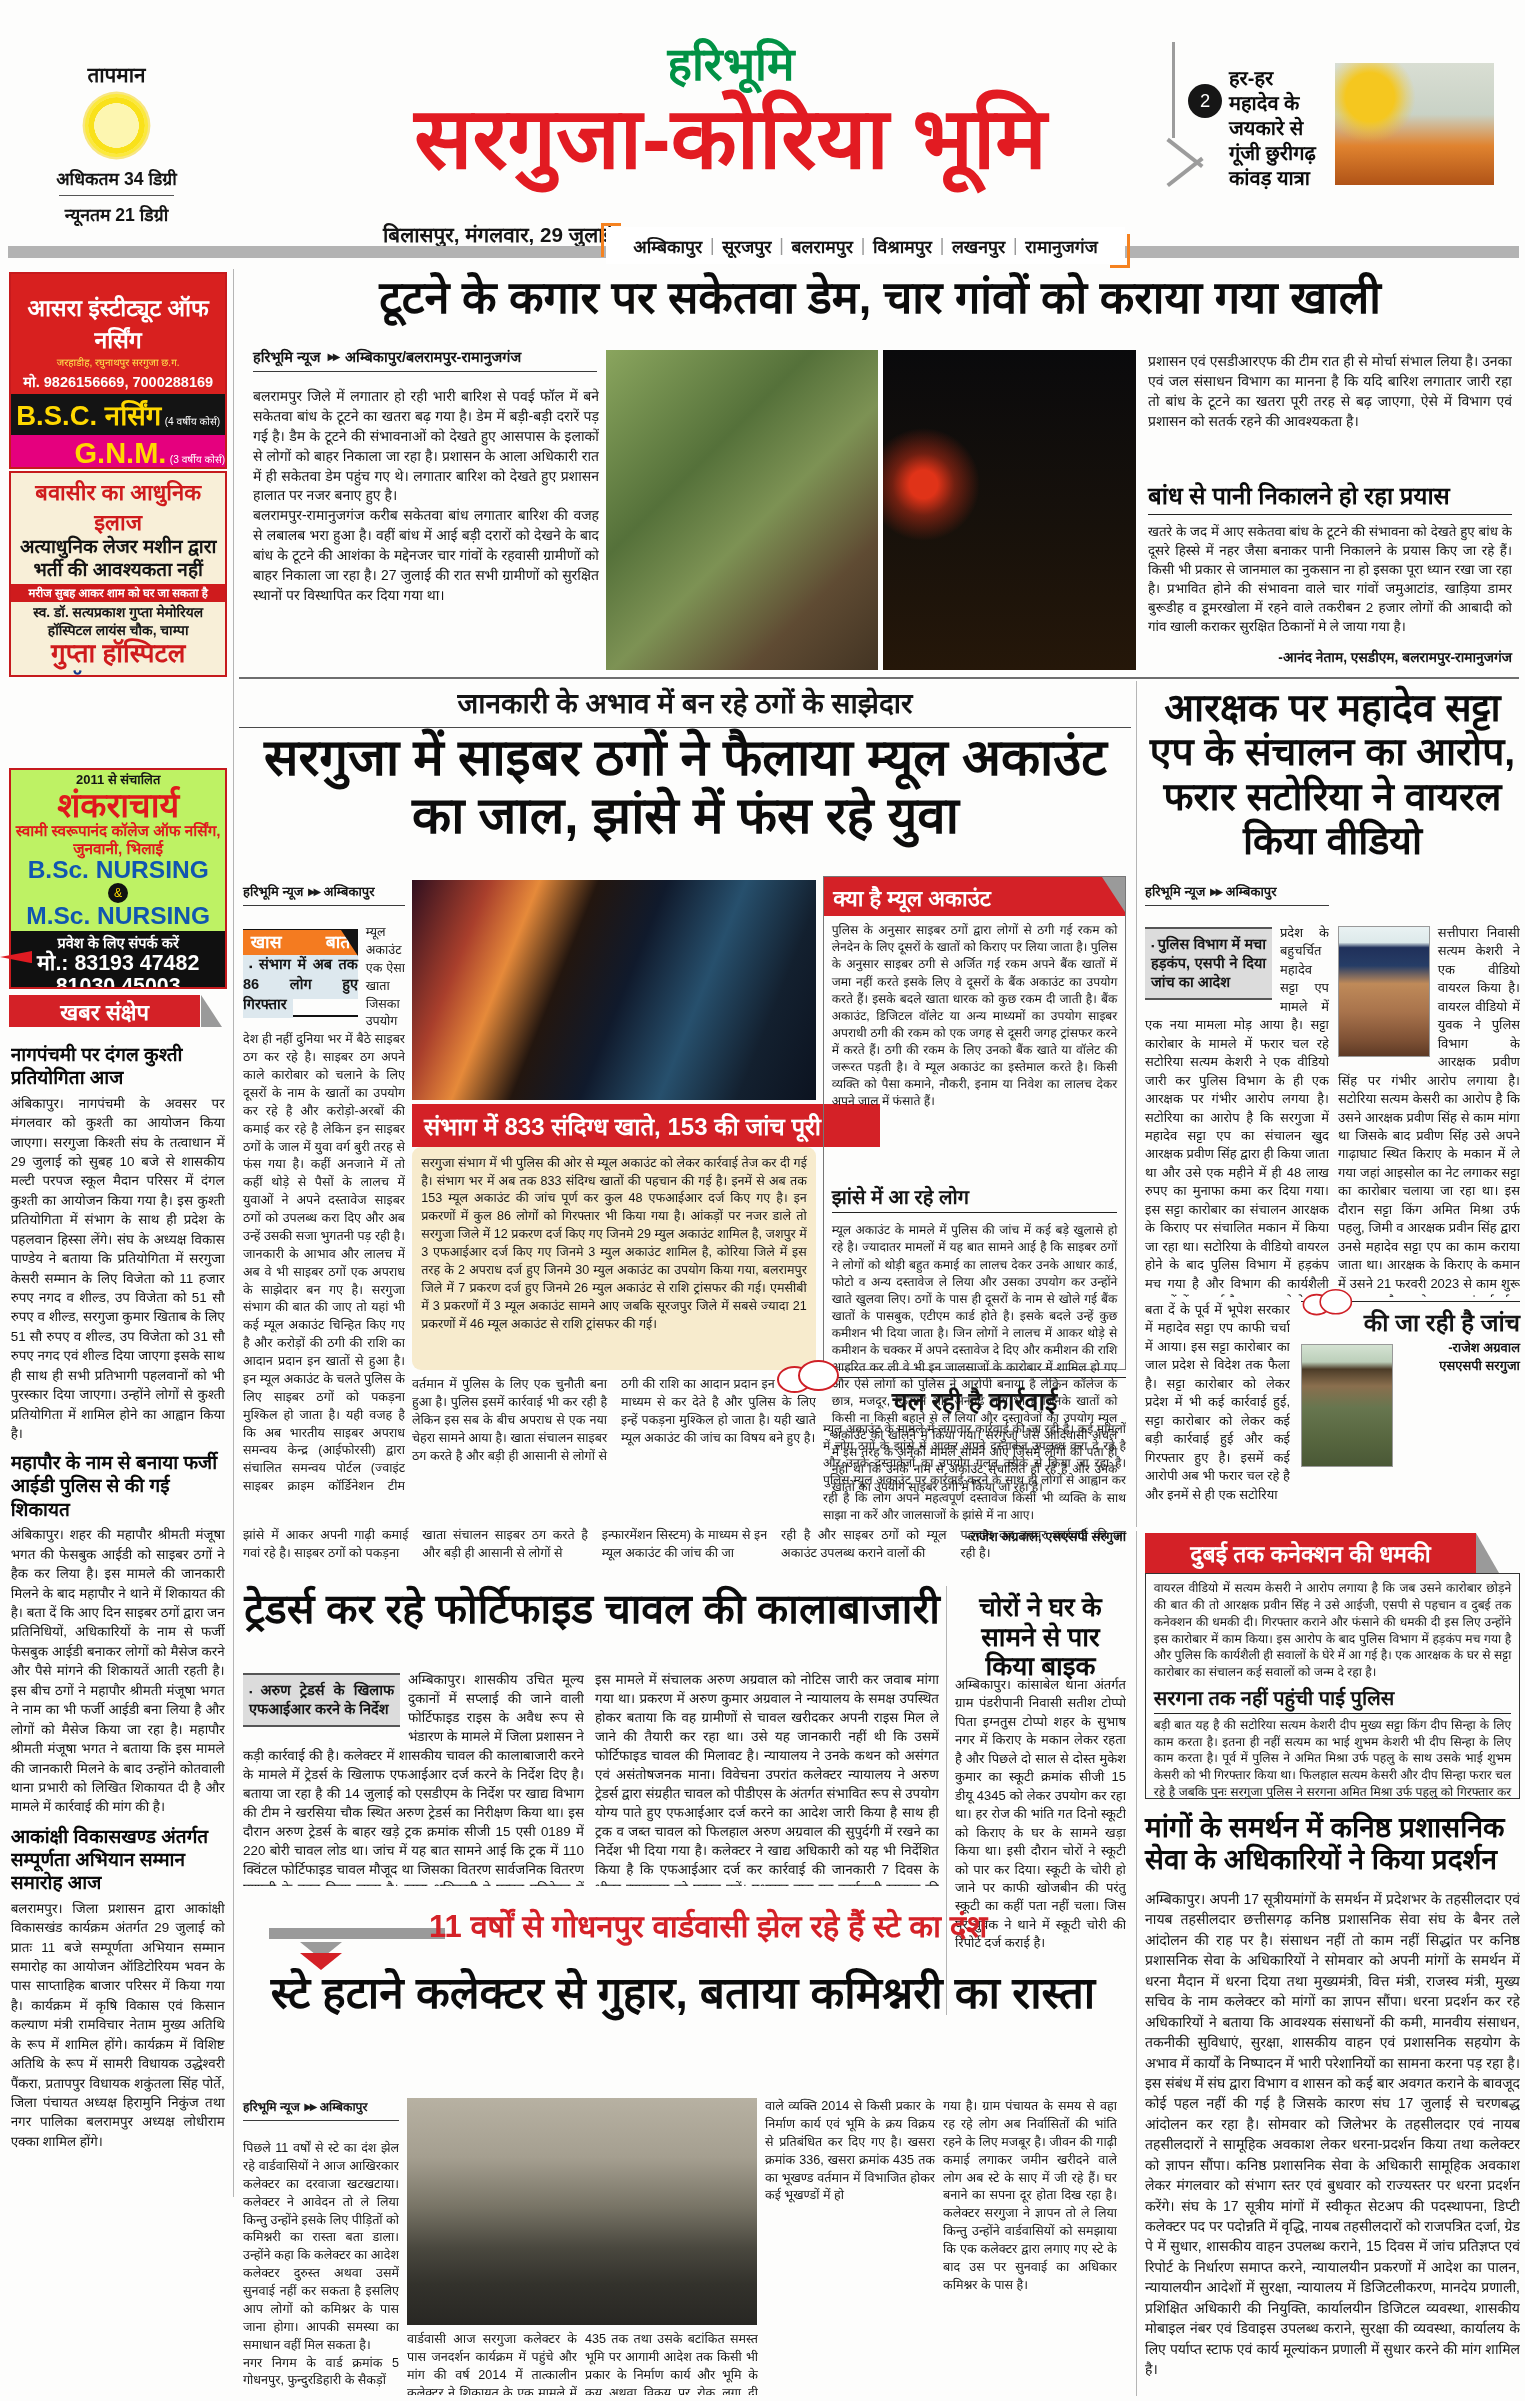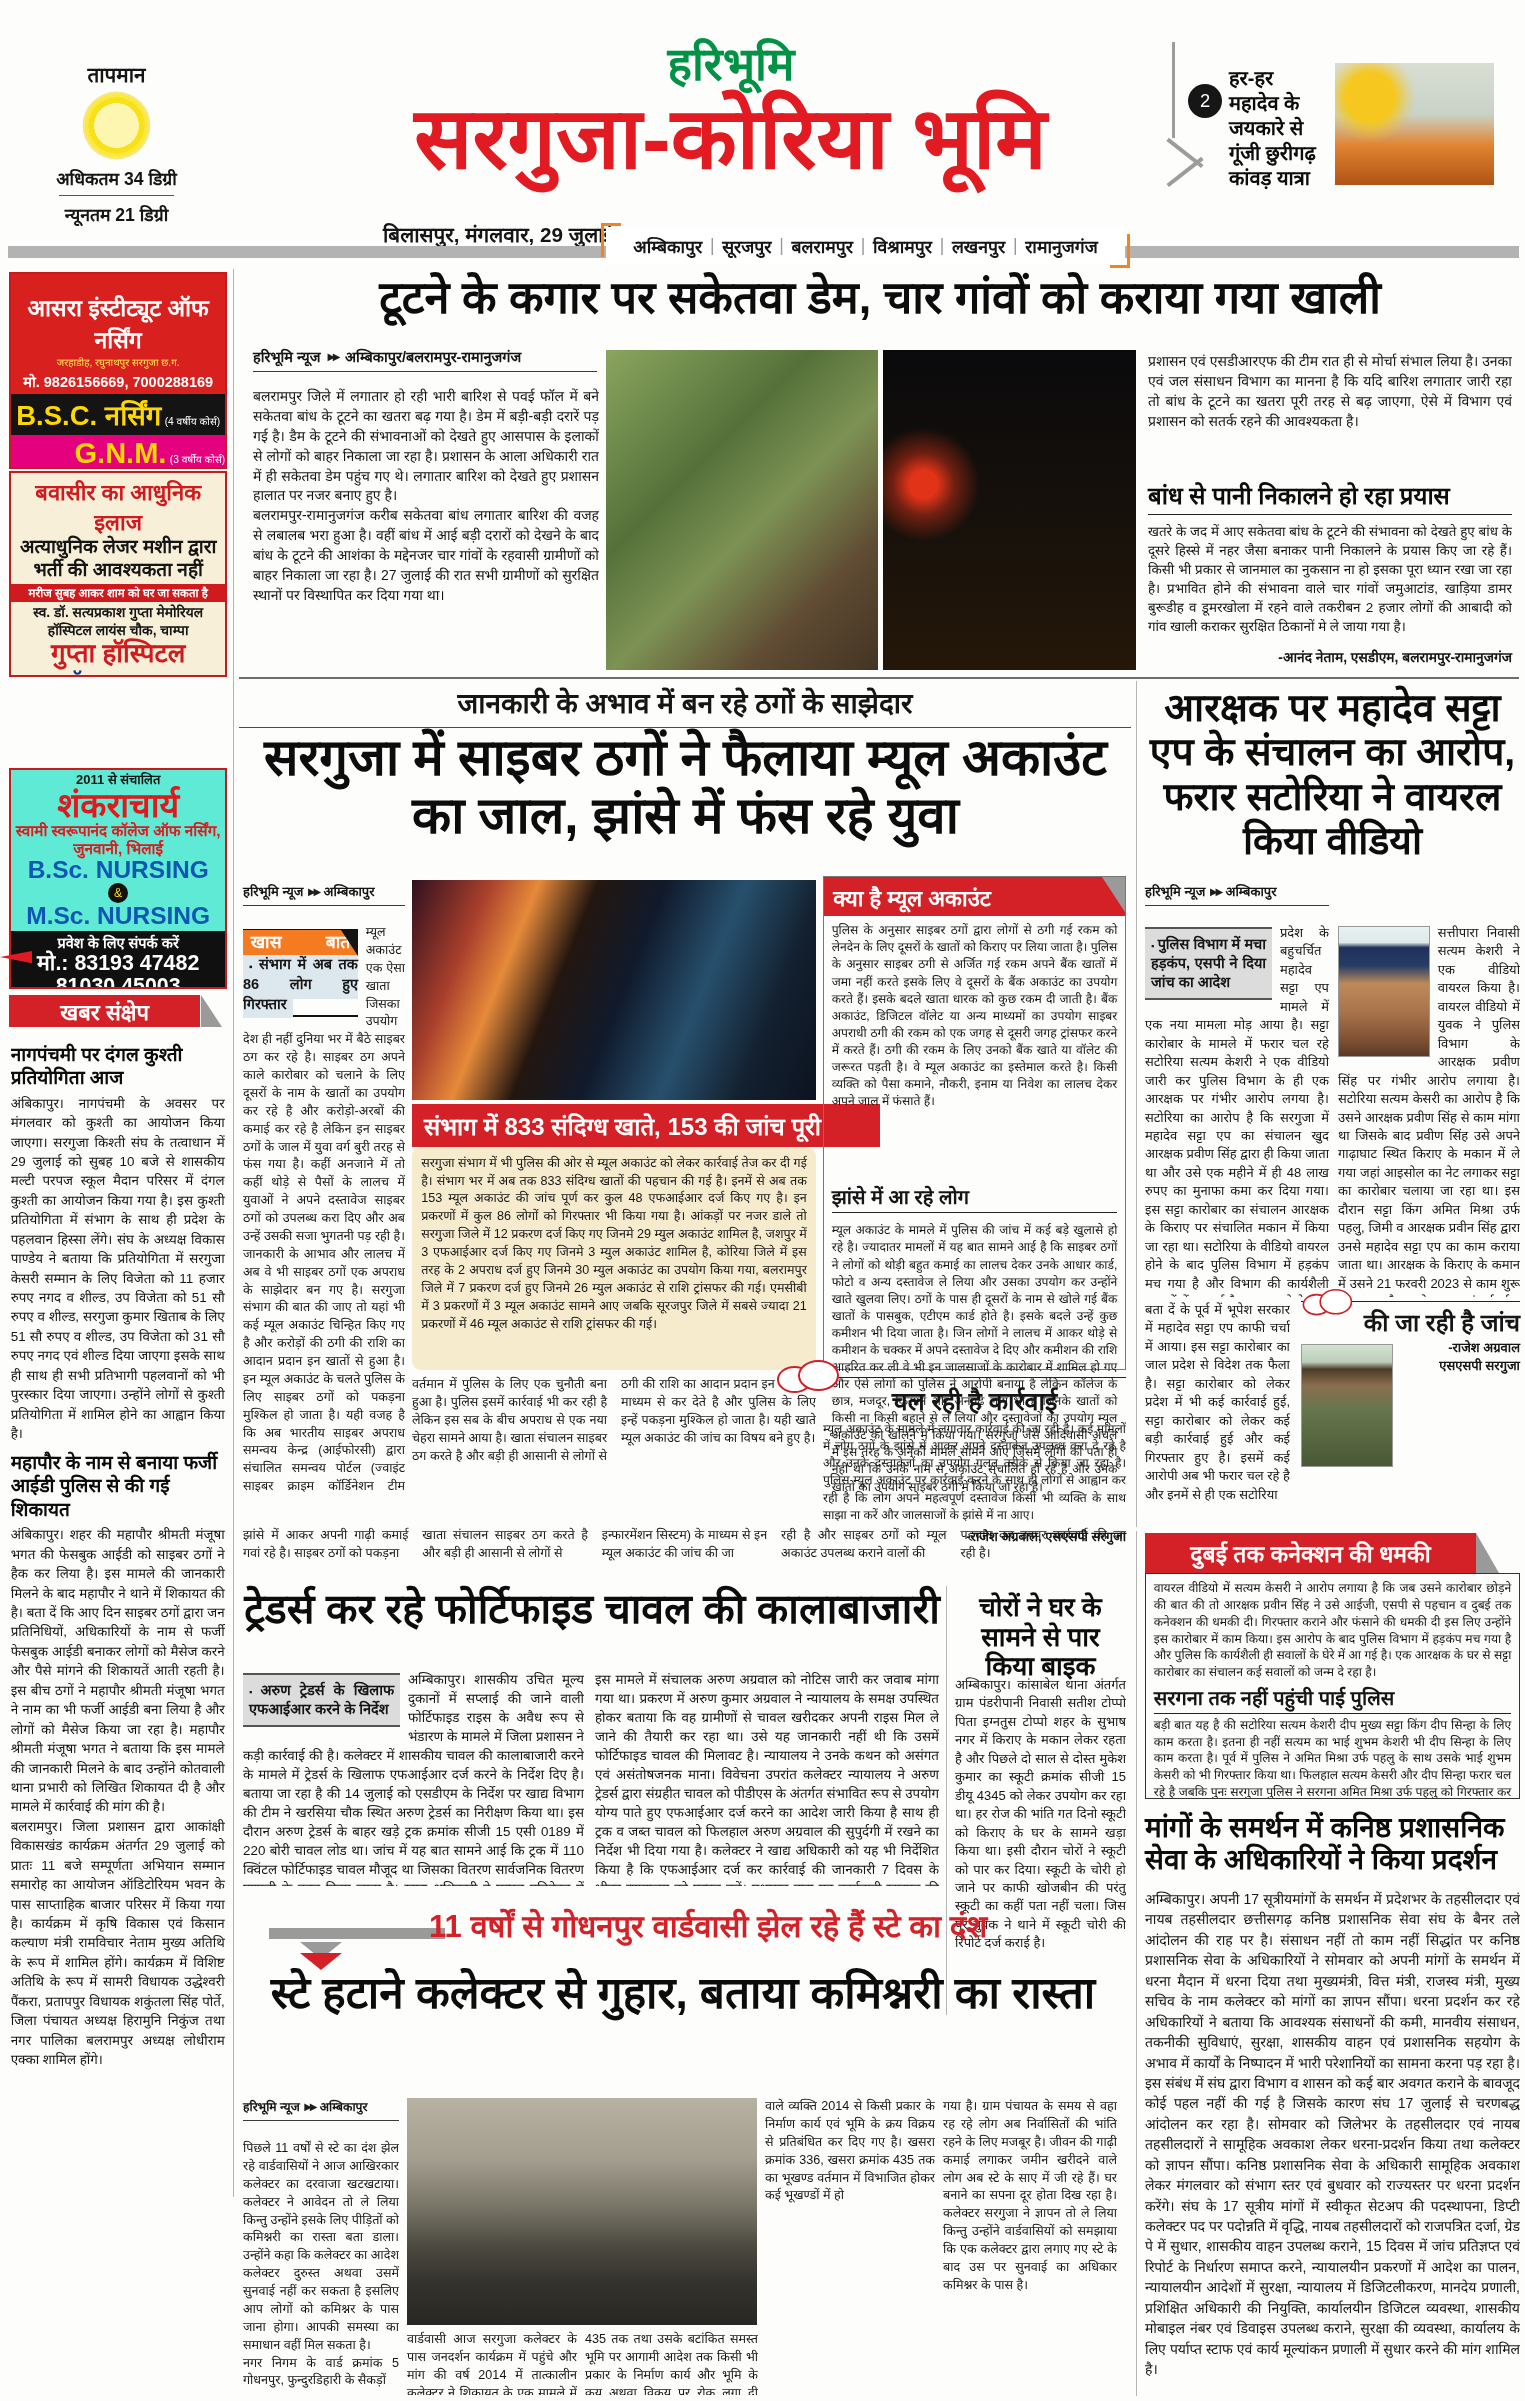--- a/index.html
+++ b/index.html
@@ -74,21 +74,21 @@
   .ad1 .gnm{color:#ffd800;font-weight:bold;font-size:29px;}
   .ad1 .note{background:#7a0d12;color:#fff;font-size:10.7px;margin:2.3px 10.7px;padding:1.5px;}
   .ad1 .addr{color:#ffe94e;font-weight:bold;font-size:10.7px;line-height:1.3;padding:1.5px 4.6px;}
   .ad2{left:9.2px;top:471px;width:214px;height:202px;background:#f8efd8;text-align:center;}
   .ad2 .t1{color:#cf1b1d;font-weight:bold;font-size:22px;padding-top:3.1px;}
   .ad2 .t2{font-weight:bold;font-size:19px;line-height:1.2;}
   .ad2 .band{background:#cf1b1d;color:#fff;font-weight:bold;font-size:11.5px;margin:2.3px 0;padding:1.5px;}
   .ad2 .t3{font-weight:bold;font-size:13.8px;line-height:1.25;}
   .ad2 .name{color:#cf1b1d;font-weight:bold;font-size:26px;line-height:1.1;}
   .ad2 .doc{color:#143a8c;font-weight:bold;font-size:20px;}
-  .ad3{left:9.2px;top:768px;width:214px;height:217px;background:#5eead4;text-align:center;}
+  .ad3{left:9.2px;top:768px;width:214px;height:217px;background:#bef264;text-align:center;}
   .ad3 .t0{font-weight:bold;font-size:13px;}
   .ad3 .t1{color:#e0191c;font-weight:bold;font-size:34px;line-height:1;}
   .ad3 .t2{color:#e0191c;font-weight:bold;font-size:15.3px;line-height:1.15;}
   .ad3 .c1{color:#1156b0;font-weight:bold;font-size:24.5px;line-height:1.05;}
   .ad3 .amp{display:inline-block;width:20px;height:20px;border-radius:50%;background:#111;
             color:#ffd900;font-size:12.2px;line-height:20px;}
   .ad3 .blk{background:#101010;color:#fff;margin-top:2.3px;padding:1.5px 0;}
   .ad3 .blk .c{font-weight:bold;font-size:14.5px;}
   .ad3 .blk .p{font-weight:bold;font-size:21.4px;line-height:1.05;}
   
@@ -303,20 +303,21 @@
     <div class="abs briefs-wrap">
       <div>
         <div class="brief-h hl">नागपंचमी पर दंगल कुश्ती प्रतियोगिता आज</div>
         <div class="brief-body">अंबिकापुर। नागपंचमी के अवसर पर मंगलवार को कुश्ती का आयोजन किया जाएगा। सरगुजा किश्ती संघ के तत्वाधान में 29 जुलाई को सुबह 10 बजे से शासकीय मल्टी परपज स्कूल मैदान परिसर में दंगल कुश्ती का आयोजन किया गया है। इस कुश्ती प्रतियोगिता में संभाग के साथ ही प्रदेश के पहलवान हिस्सा लेंगे। संघ के अध्यक्ष विकास पाण्डेय ने बताया कि प्रतियोगिता में सरगुजा केसरी सम्मान के लिए विजेता को 11 हजार रुपए नगद व शील्ड, उप विजेता को 51 सौ रुपए व शील्ड, सरगुजा कुमार खिताब के लिए 51 सौ रुपए व शील्ड, उप विजेता को 31 सौ रुपए नगद एवं शील्ड दिया जाएगा इसके साथ ही साथ ही सभी प्रतिभागी पहलवानों को भी पुरस्कार दिया जाएगा। उन्होंने लोगों से कुश्ती प्रतियोगिता में शामिल होने का आह्वान किया है।</div>
       </div>
       <div>
         <div class="brief-h hl">महापौर के नाम से बनाया फर्जी आईडी पुलिस से की गई शिकायत</div>
         <div class="brief-body">अंबिकापुर। शहर की महापौर श्रीमती मंजूषा भगत की फेसबुक आईडी को साइबर ठगों ने हैक कर लिया है। इस मामले की जानकारी मिलने के बाद महापौर ने थाने में शिकायत की है। बता दें कि आए दिन साइबर ठगों द्वारा जन प्रतिनिधियों, अधिकारियों के नाम से फर्जी फेसबुक आईडी बनाकर लोगों को मैसेज करने और पैसे मांगने की शिकायतें आती रहती है। इस बीच ठगों ने महापौर श्रीमती मंजूषा भगत ने नाम का भी फर्जी आईडी बना लिया है और लोगों को मैसेज किया जा रहा है। महापौर श्रीमती मंजूषा भगत ने बताया कि इस मामले की जानकारी मिलने के बाद उन्होंने कोतवाली थाना प्रभारी को लिखित शिकायत दी है और मामले में कार्रवाई की मांग की है।</div>
       </div>
       <div>
+        <div class="brief-h hl">आकांक्षी विकासखण्ड अंतर्गत सम्पूर्णता अभियान सम्मान समारोह आज</div>
         <div class="brief-body">बलरामपुर। जिला प्रशासन द्वारा आकांक्षी विकासखंड कार्यक्रम अंतर्गत 29 जुलाई को प्रातः 11 बजे सम्पूर्णता अभियान सम्मान समारोह का आयोजन ऑडिटोरियम भवन के पास साप्ताहिक बाजार परिसर में किया गया है। कार्यक्रम में कृषि विकास एवं किसान कल्याण मंत्री रामविचार नेताम मुख्य अतिथि के रूप में शामिल होंगे। कार्यक्रम में विशिष्ट अतिथि के रूप में सामरी विधायक उद्धेश्वरी पैंकरा, प्रतापपुर विधायक शकुंतला सिंह पोर्ते, जिला पंचायत अध्यक्ष हिरामुनि निकुंज तथा नगर पालिका बलरामपुर अध्यक्ष लोधीराम एक्का शामिल होंगे।</div>
       </div>
     </div>
   </aside>
 
   <section>
     <div class="abs kicker">जानकारी के अभाव में बन रहे ठगों के साझेदार</div>
     <div class="abs cyber-hl hl ctr">सरगुजा में साइबर ठगों ने फैलाया म्यूल अकाउंट का जाल, झांसे में फंस रहे युवा</div>
     <div class="abs cyber-byline byline">
       <span>हरिभूमि न्यूज</span>

